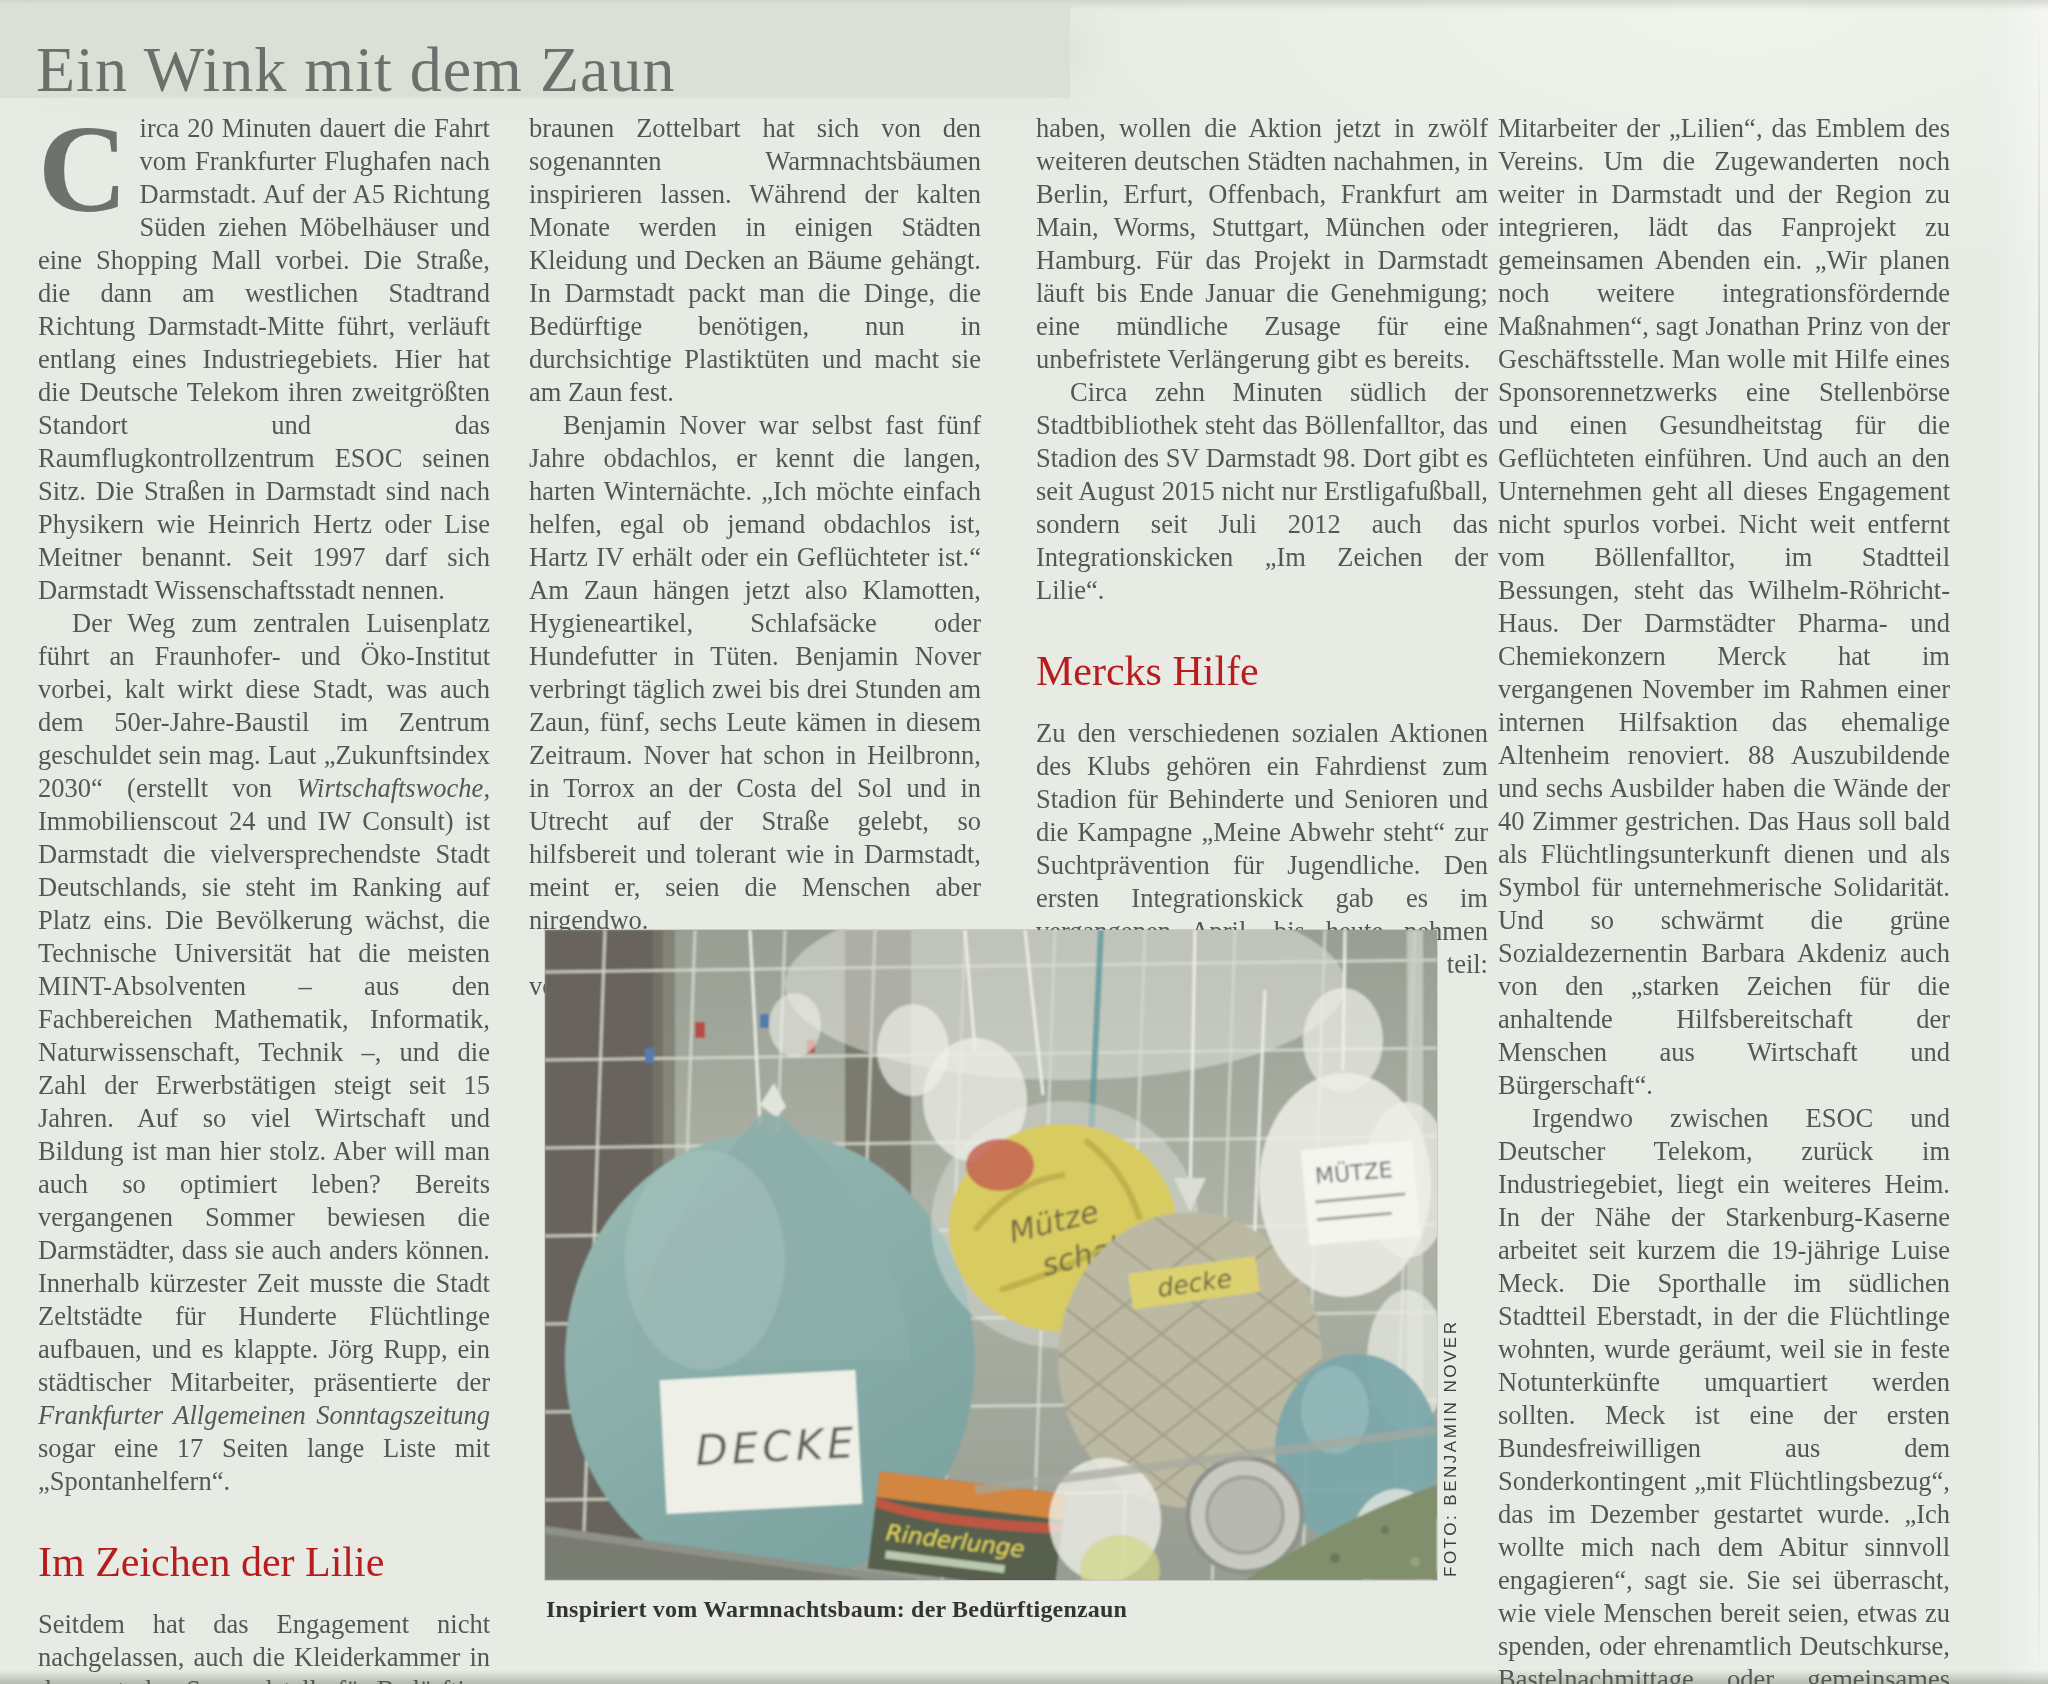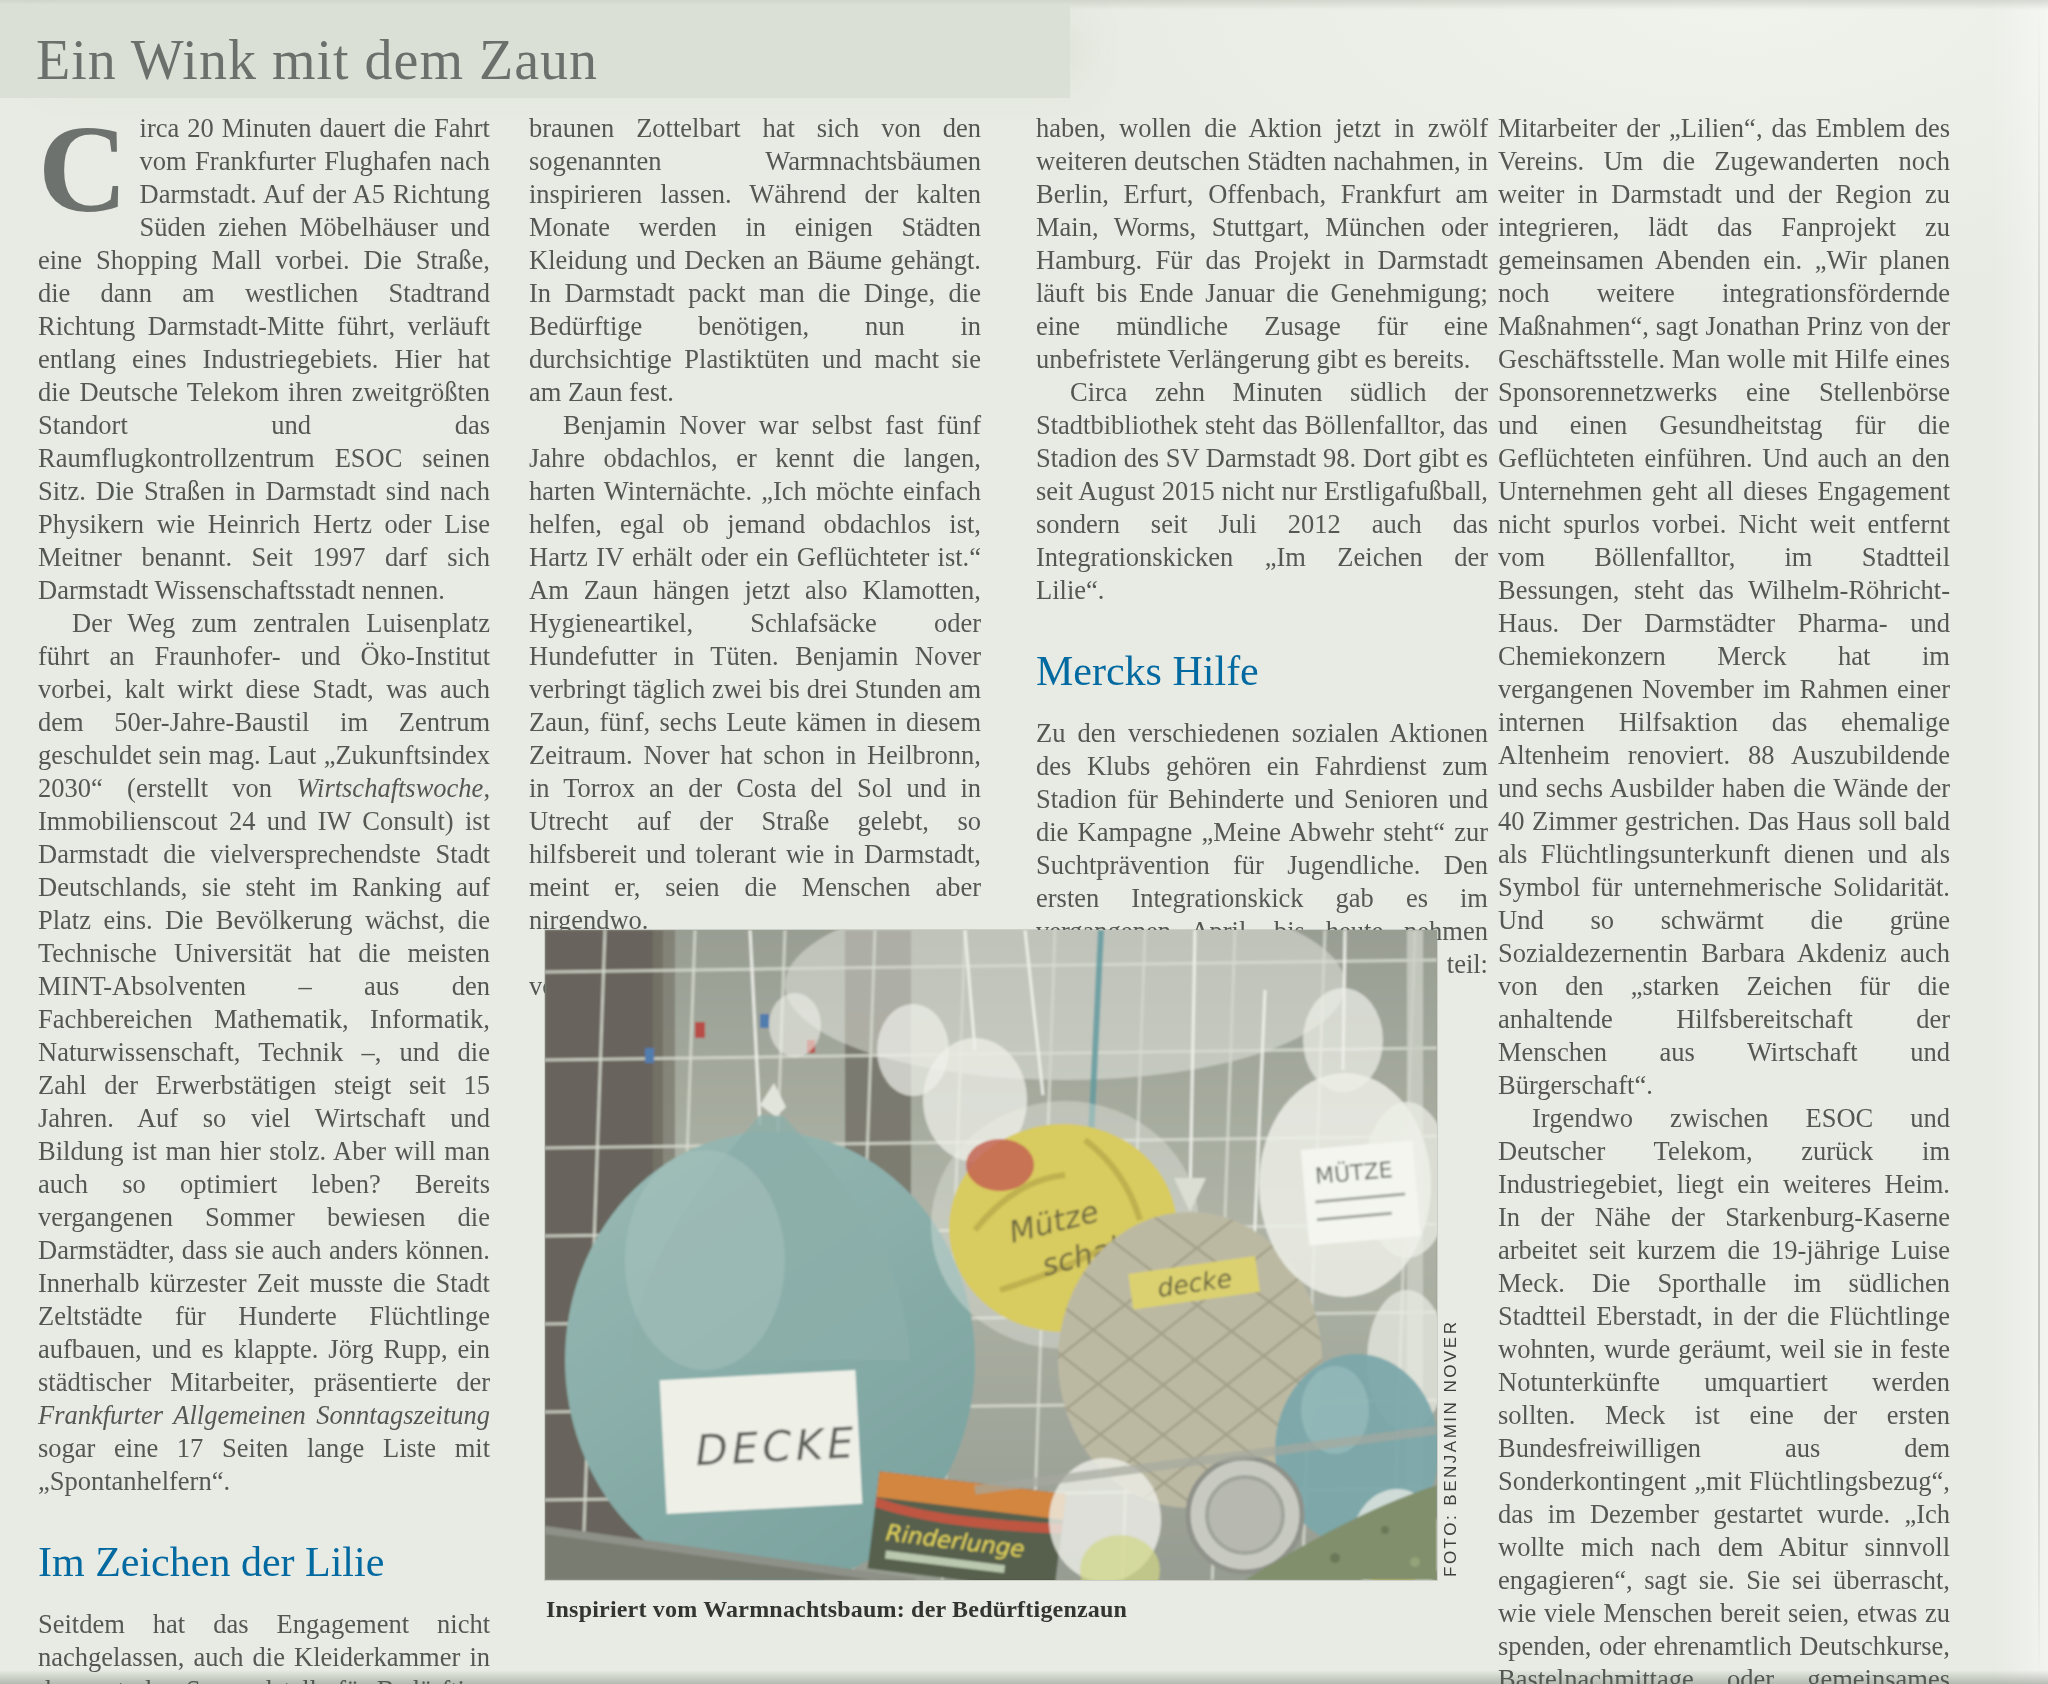--- a/index.html
+++ b/index.html
@@ -9,32 +9,32 @@
       linear-gradient(180deg, rgba(190,195,185,.55) 0px, rgba(190,195,185,0) 10px),
       linear-gradient(0deg, rgba(140,146,136,.55) 0px, rgba(140,146,136,0) 14px),
       linear-gradient(270deg, rgba(255,255,255,.45) 0px, rgba(255,255,255,0) 55px),
       radial-gradient(1200px 500px at 85% 0%, #f0f3ec 0%, rgba(240,243,236,0) 60%),
       #e7ebe3;
     font-family:"Liberation Serif", serif;
     color:#545853;
   }
   .headline-band{position:absolute;left:0;top:4px;width:1070px;height:94px;background:#dbe0d6;
     box-shadow:30px 0 40px -20px rgba(219,224,214,.9);}
-  .headline{position:absolute;left:36px;top:-10px;font-size:56px;font-weight:400;color:#6b706c;
+  .headline{position:absolute;left:36px;top:-10px;font-size:64px;font-weight:400;color:#6b706c;
     letter-spacing:1px;white-space:nowrap;}
   .col{position:absolute;top:112px;width:452px;font-size:26.5px;line-height:33px;
     text-align:justify;hyphens:auto;-webkit-hyphens:auto;}
   #col-0{left:38px}
   #col-1{left:529px}
   #col-2{left:1036px}
   #col-3{left:1498px}
   .para{margin:0;}
   .para.indent{text-indent:34px;}
   .dropcap{float:left;font-size:124px;line-height:.8;padding:8px 12px 0 0;color:#6e726e;font-weight:700;}
-  .subhead{font-weight:400;font-size:42px;color:#0369a1;margin:42px 0 24px 0;line-height:1.05;}
+  .subhead{font-weight:400;font-size:42px;color:#b91c1c;margin:42px 0 24px 0;line-height:1.05;}
   .it{font-style:italic;margin-top:16px;}
   .photo{position:absolute;left:545px;top:930px;width:892px;height:650px;background:#9aa091;
     box-shadow:0 0 0 1px rgba(120,125,115,.25);}
   .photo svg{display:block;}
   .photo-credit{
     position:absolute;left:1441px;top:1283px;height:294px;width:26px;
     writing-mode:vertical-rl;transform:rotate(180deg);
     font-family:"Liberation Sans", sans-serif;font-size:17px;letter-spacing:2.5px;
     color:#3d403c;white-space:nowrap;}
   .caption{position:absolute;left:546px;top:1596px;width:900px;font-weight:700;

